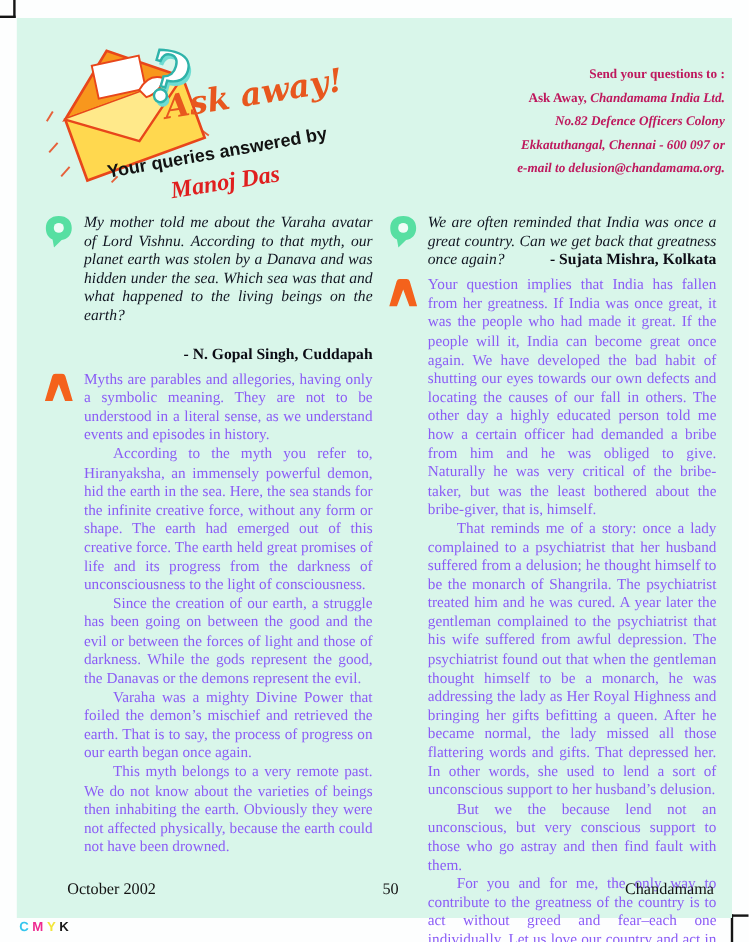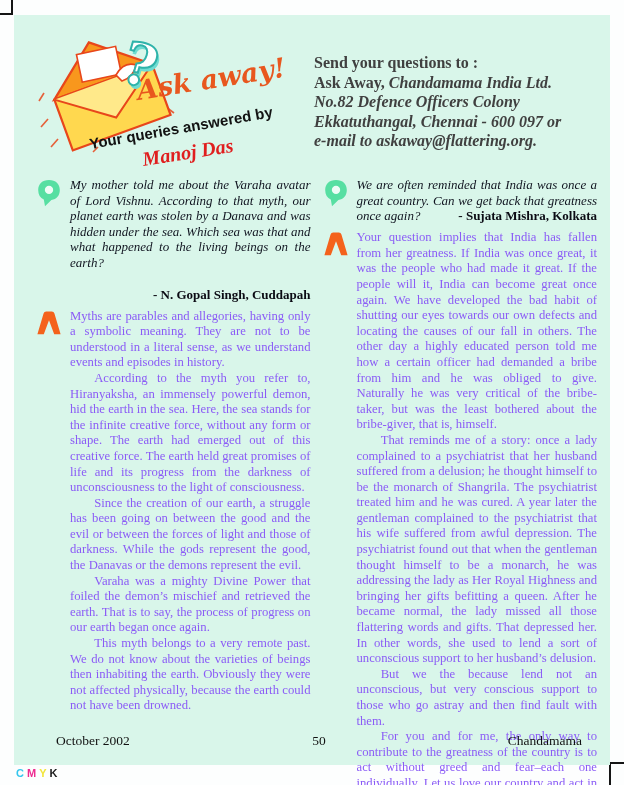--- a/index.html
+++ b/index.html
@@ -39,22 +39,22 @@
     font-family:"Liberation Sans", sans-serif; font-weight:bold; font-size:15px;
     color:#121212; transform:rotate(-10deg); white-space:nowrap;
   }
   .author {
     position:absolute; left:128px; top:126px;
     font-family:"Liberation Serif", serif; font-style:italic; font-weight:bold;
     font-size:20px; color:#e01f1f; transform:rotate(-9deg); white-space:nowrap;
   }
   .header-right {
     position:absolute; left:300px; top:38px; width:290px;
-    text-align:left; color:#404040;
-    font-weight:bold; font-size:16px; line-height:19.5px;
+    text-align:right; color:#be185d;
+    font-weight:bold; font-size:11px; line-height:19.5px;
   }
   .addr-italic { font-style:italic; }
 
   
   .content { display:flex; gap:13px; padding:4px 13px 0 23px; }
   .col { flex:1; min-width:0; }
   .qa-row { display:flex; }
   .icon-col { width:33px; flex:none; padding-top:2px; }
   .txt-col { flex:1; min-width:0; }
   .question {
@@ -67,21 +67,21 @@
   .answer-row { margin-top:6px; }
   .answer p {
     margin:0; font-size:12.7px; line-height:15.6px; text-align:justify;
     color:#8b5cf6; text-indent:1.9em;
   }
   .answer p.first { text-indent:0; }
 
   
   .footer {
     position:absolute; left:0; right:0; bottom:16px;
-    display:flex; padding:0 28px 0 42px; font-size:13.5px; color:#121212;
+    display:flex; padding:0 15px 0 42px; font-size:13.5px; color:#121212;
   }
   .footer .f-left { flex:1; text-align:left; }
   .footer .f-center { flex:1; text-align:center; }
   .footer .f-right { flex:1; text-align:right; }
 </style>
 </head>
 <body>
 
 <div class="canvas">
 
@@ -125,21 +125,21 @@
         <div class="ask-away">Ask away!</div>
         <div class="tagline">Your queries answered by</div>
         <div class="author">Manoj Das</div>
       </div>
 
       <div class="header-right">
         <div>Send your questions to :</div>
         <div><span>Ask Away,</span> <span class="addr-italic">Chandamama India Ltd.</span></div>
         <div class="addr-italic">No.82 Defence Officers Colony</div>
         <div class="addr-italic">Ekkatuthangal, Chennai - 600 097 or</div>
-        <div class="addr-italic">e-mail to askaway@flattering.org.</div>
+        <div class="addr-italic">e-mail to delusion@chandamama.org.</div>
       </div>
     </div>
 
     <div class="content">
 
       <div class="col">
         <div class="qa-row">
           <div class="icon-col">
             <svg width="24" height="29" viewBox="0 0 30 36">
               <path d="M15 1 C23.5 1 28.5 6 28.5 13.5 C28.5 20.5 24.5 25 18 26 L10 34 L8.5 25.5 C4 23.5 1.5 19.5 1.5 13.5 C1.5 6 6.5 1 15 1 Z" fill="#57dfa2"></path>

